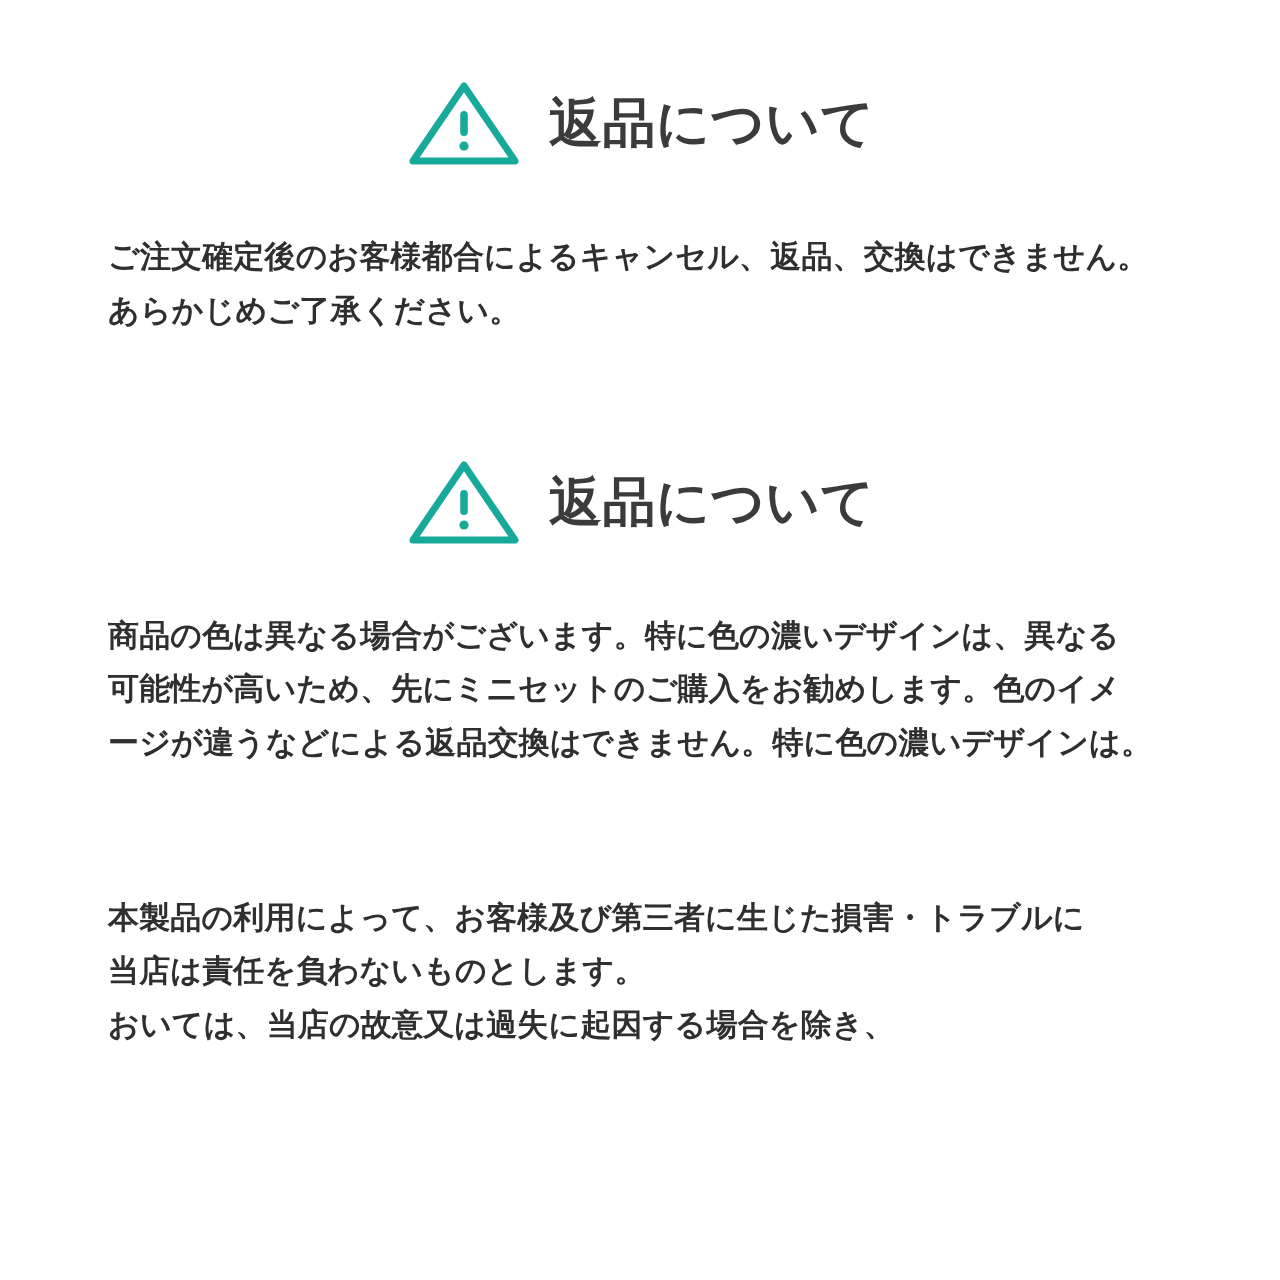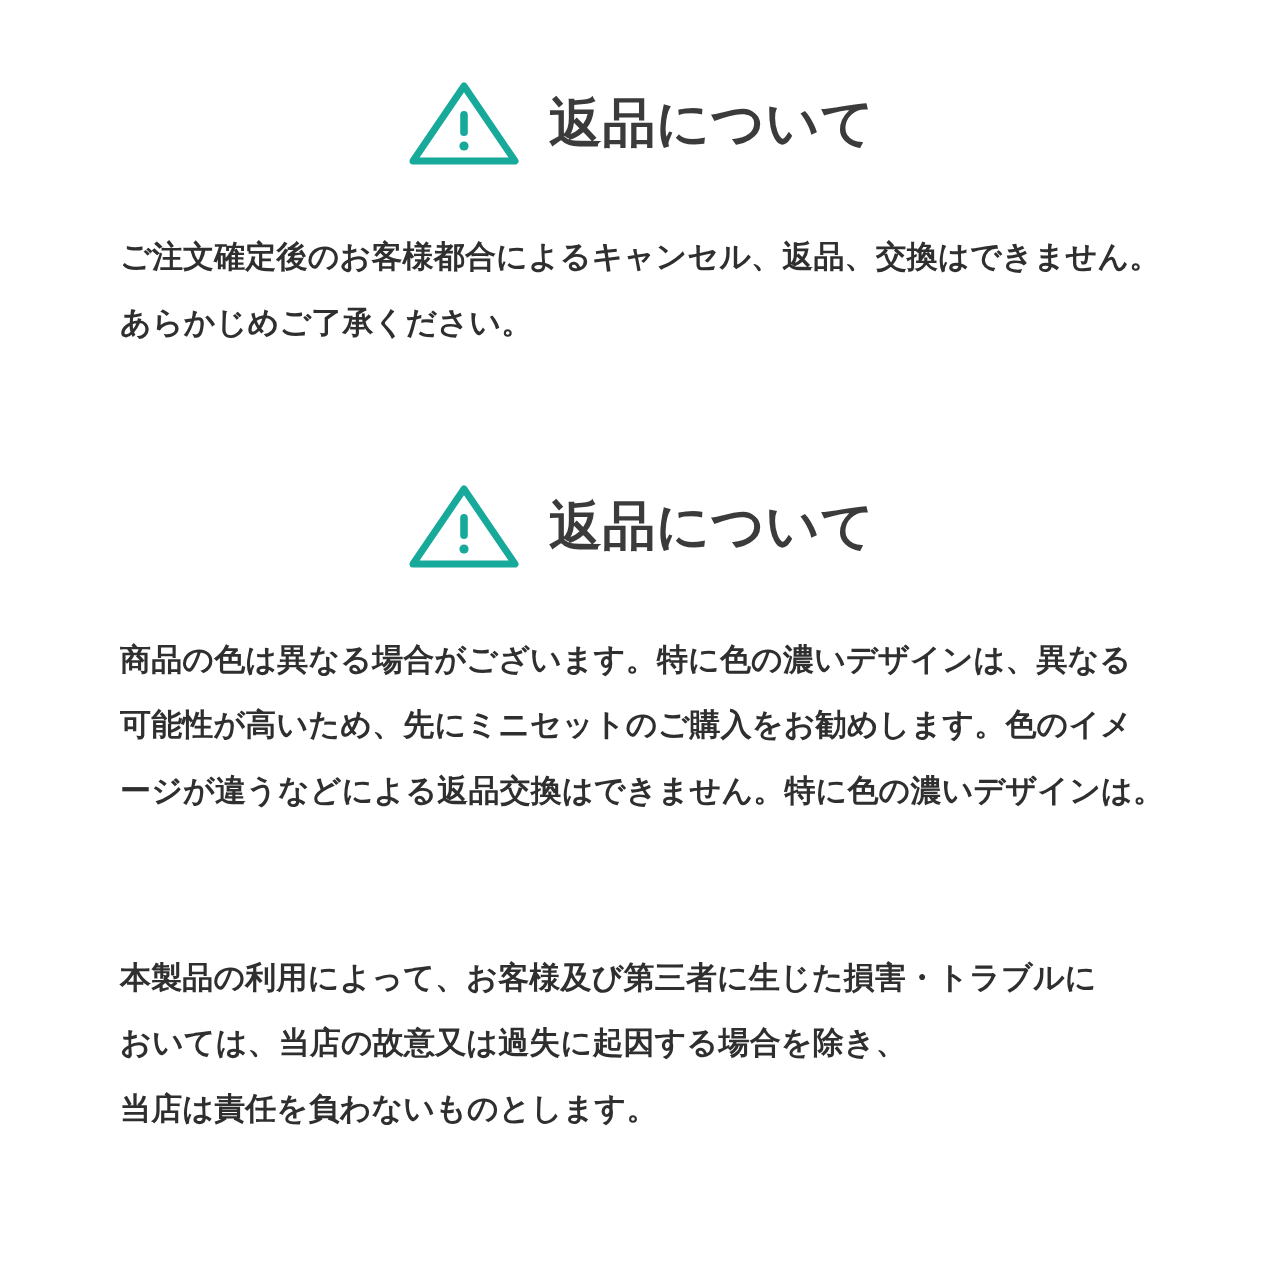--- a/index.html
+++ b/index.html
@@ -47,21 +47,21 @@
   }
   .section-body {
     margin-top: 34px;
     font-size: 31px;
     font-weight: bold;
     line-height: 1.72;
     color: #2f2f2f;
     letter-spacing: 0.005em;
   }
   .section-body p {
-    margin: 12px;
+    margin: 0;
     white-space: nowrap;
   }
   
   #section-return { padding-top: 50px; }
   #section-product { padding-top: 92px; }
   #section-disclaimer { padding-top: 88px; }
 </style>
 </head>
 <body>
 
@@ -98,18 +98,18 @@
     <div class="section-body">
       <p>商品の色は異なる場合がございます。特に色の濃いデザインは、異なる</p>
       <p>可能性が高いため、先にミニセットのご購入をお勧めします。色のイメ</p>
       <p>ージが違うなどによる返品交換はできません。特に色の濃いデザインは。</p>
     </div>
   </section>
 
   <section class="section" id="section-disclaimer">
     <div class="section-body">
       <p>本製品の利用によって、お客様及び第三者に生じた損害・トラブルに</p>
+      <p>当店は責任を負わないものとします。</p>
       <p>おいては、当店の故意又は過失に起因する場合を除き、</p>
-      <p>当店は責任を負わないものとします。</p>
     </div>
   </section>
 
 </div>
 
 </body></html>

